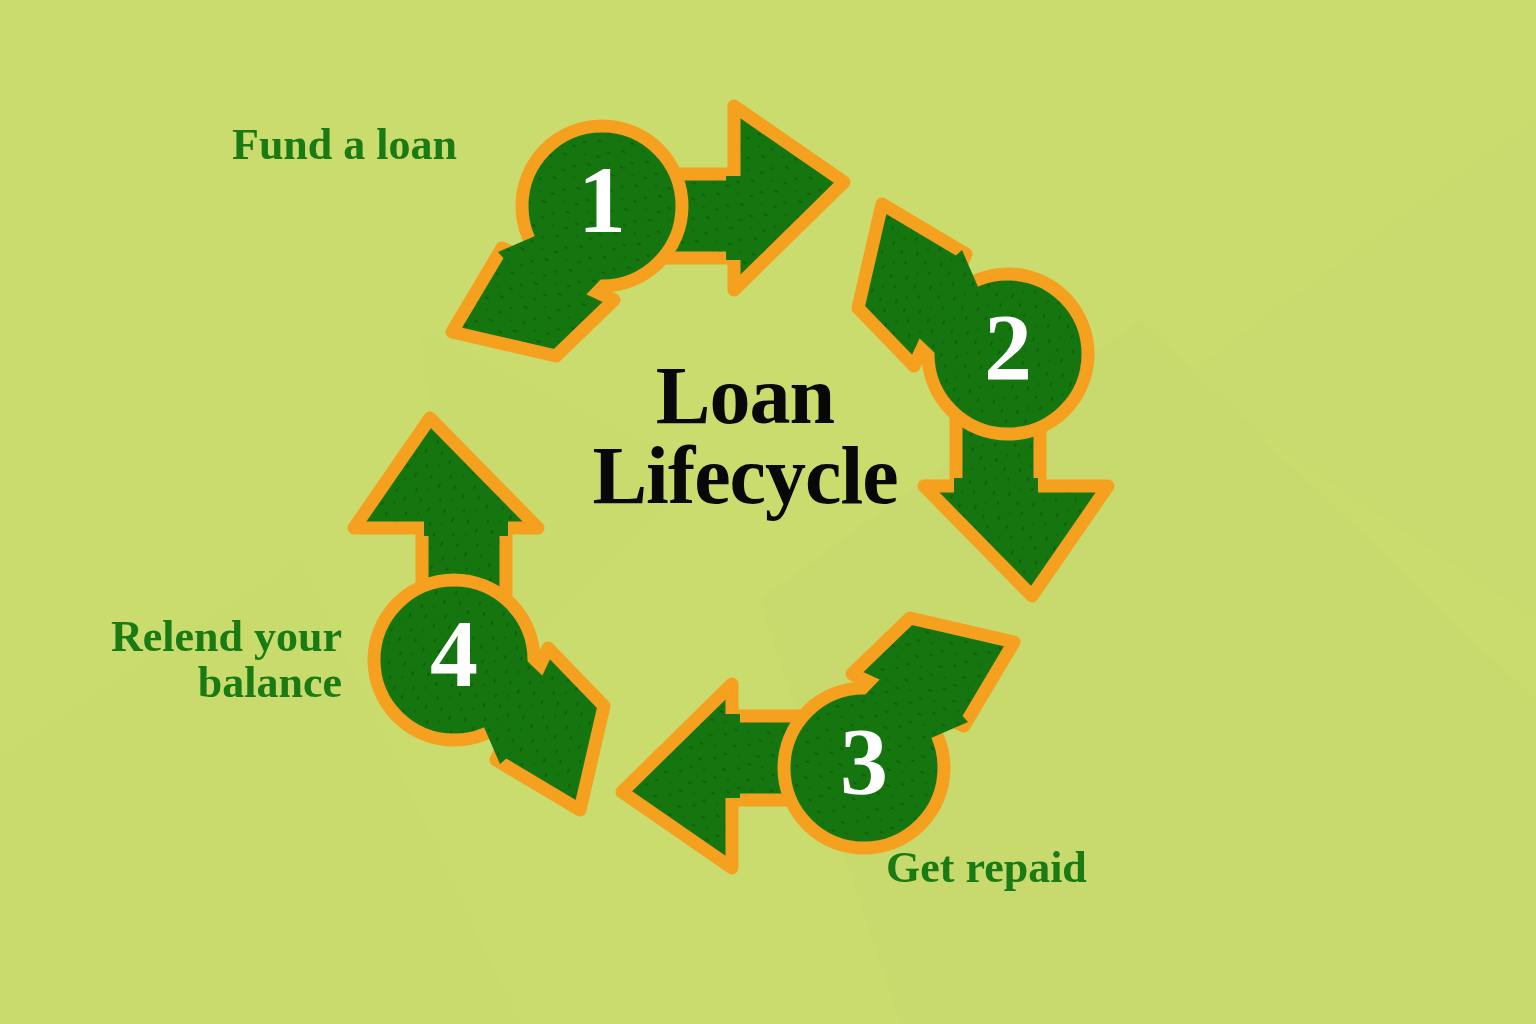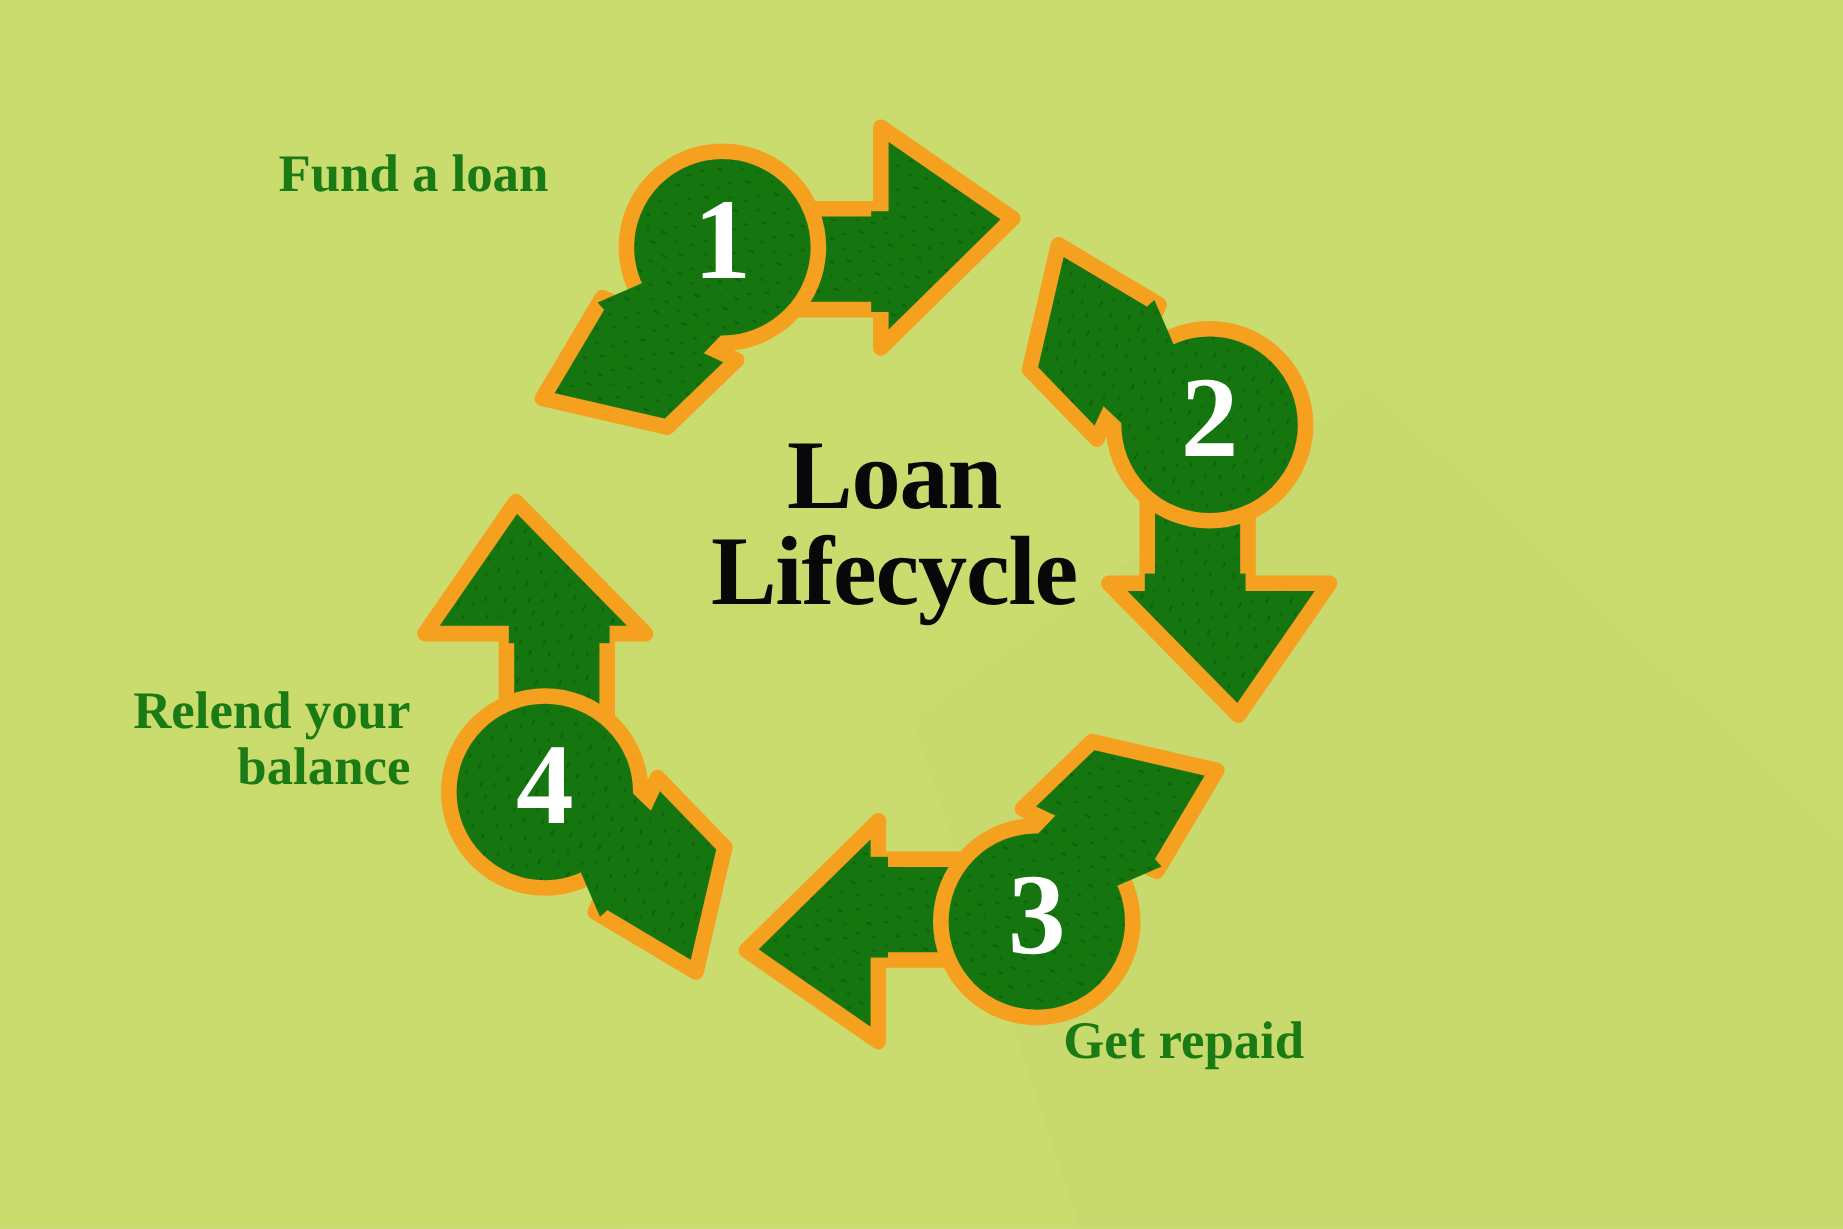--- a/index.html
+++ b/index.html
@@ -65,21 +65,21 @@
     font-family: "Liberation Serif", "DejaVu Serif", serif;
     font-weight: 700;
     font-size: 44px;
     line-height: 1.04;
     white-space: pre-line;
   }
 
   #label-fund    { left: 232px; top: 122px;  text-align: left; }
   #label-borrow  { left: 1098px; top: 272px; text-align: left; }
   #label-repaid  { left: 886px;  top: 845px; text-align: right; }
-  #label-relend  { left: 46px;   top: 570px; width: 296px; text-align: right; }
+  #label-relend  { left: 46px;   top: 614px; width: 296px; text-align: right; }
 </style>
 </head>
 <body>
 
 <div id="diagram-root">
 
   <svg class="bg-facets" viewBox="0 0 1536 1024" preserveAspectRatio="none" aria-hidden="true">
     <polygon points="0,0 1536,0 1536,1024 0,1024" fill="#cbdc6f"></polygon>
     <polygon points="760,600 1140,320 1536,700 1536,1024 900,1024" fill="#c6d96b" opacity="0.55"></polygon>
     <polygon points="1180,380 1536,120 1536,620" fill="#c8da6d" opacity="0.5"></polygon>

